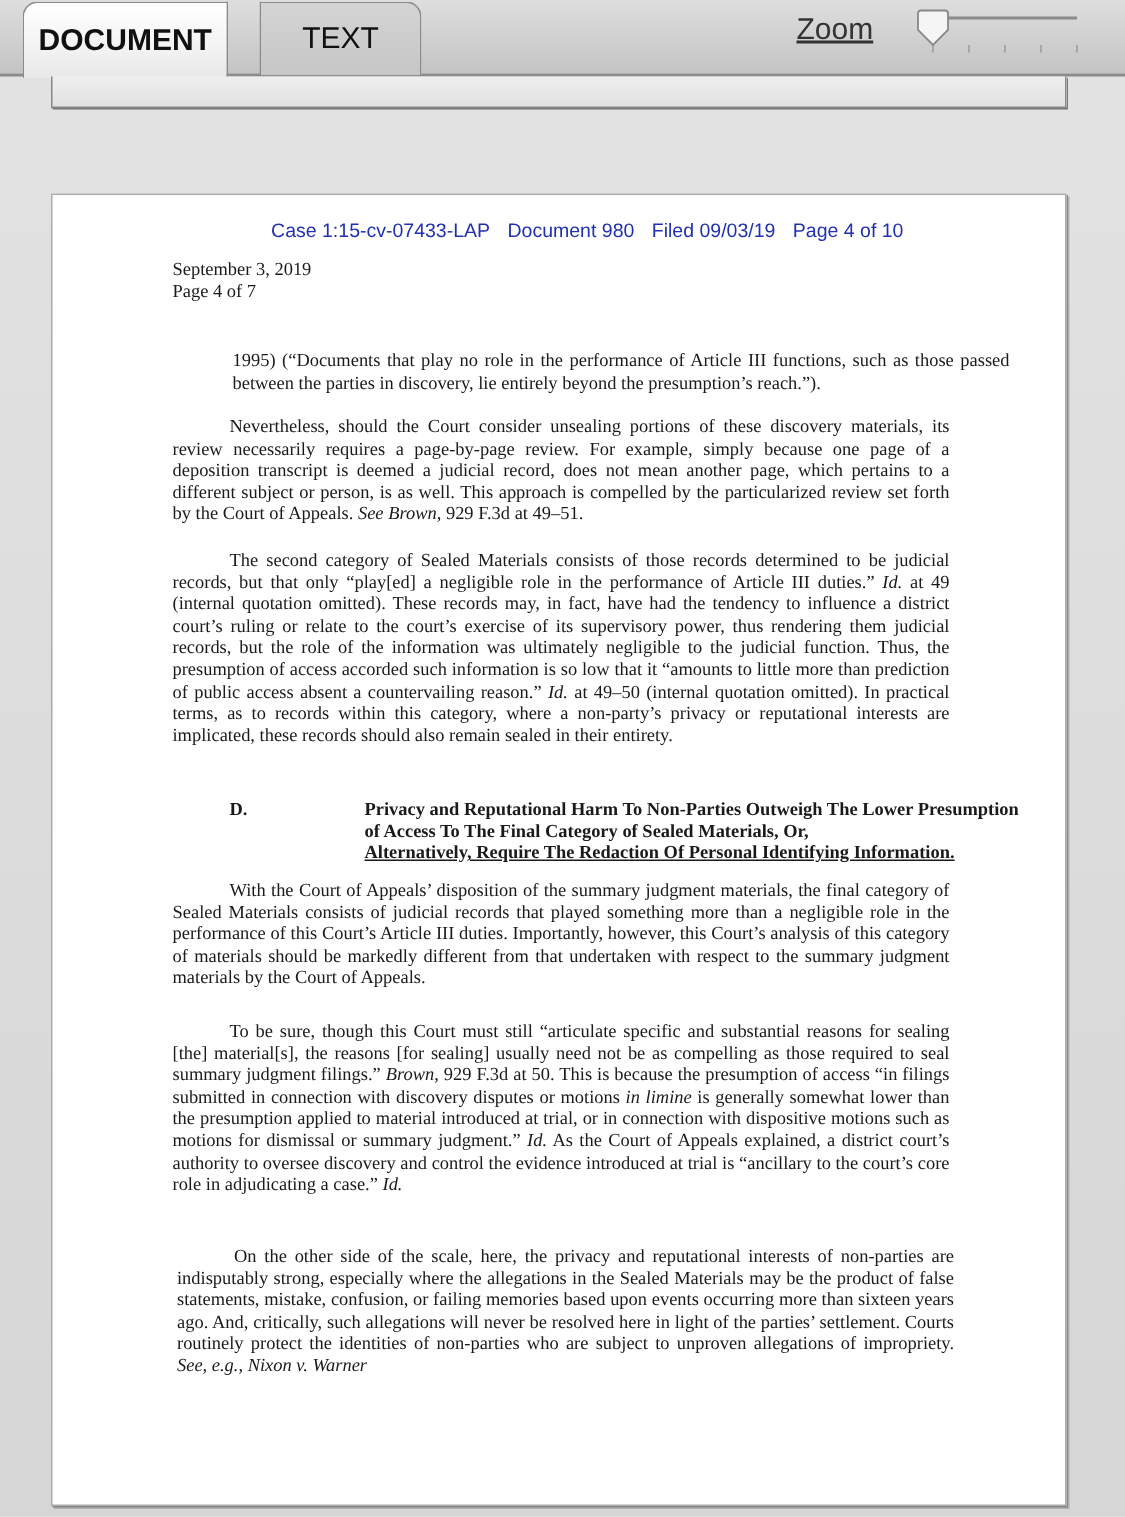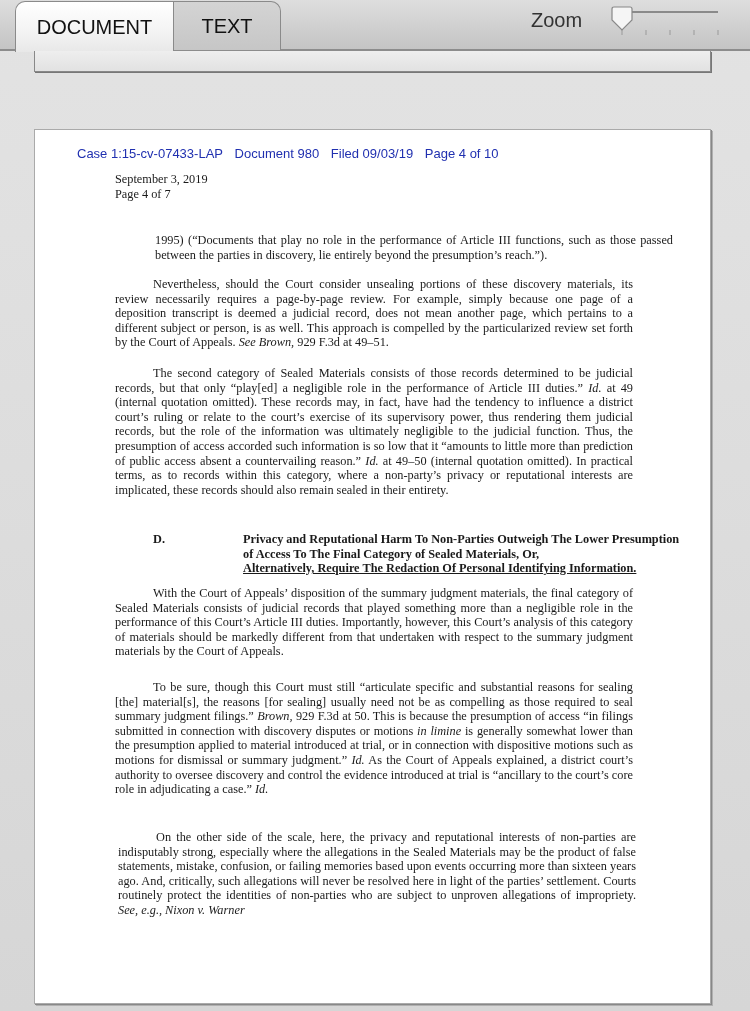--- a/index.html
+++ b/index.html
@@ -16,34 +16,34 @@
     box-sizing: border-box;
   }
   .tab {
     position: absolute; top: 1px; height: 49px; box-sizing: border-box;
     border: 1px solid #8a8a8a; border-bottom: none;
     display: flex; align-items: center; justify-content: center;
     font-family: "Liberation Sans", sans-serif; font-size: 20px; color: #111;
     cursor: pointer;
   }
   .tab-document {
-    left: 15px; width: 159px;
+    left: 15px; width: 137px;
     border-radius: 10px 0 0 0;
     background: linear-gradient(180deg, #ffffff 0%, #f3f3f3 60%, #e8e8e8 100%);
-    font-weight: normal;
+    font-weight: bold;
     height: 51px;
   }
   .tab-text {
     left: 173px; width: 108px;
     border-radius: 0 10px 0 0;
     background: linear-gradient(180deg, #d4d4d4 0%, #c6c6c6 100%);
   }
   .zoom-label {
     position: absolute; left: 531px; top: 9px;
-    font-size: 20px; color: #333;
+    font-size: 20px; color: #333; text-decoration: underline;
   }
   .zoom-slider {
     position: absolute; left: 608px; top: 6px; width: 112px; height: 30px;
   }
   .prev-page {
     position: absolute; left: 34px; top: 51px; width: 677px; height: 21px;
     background: linear-gradient(180deg, #eeeeee 0%, #e2e2e2 100%);
     border: 1px solid #888; border-top: none;
     box-shadow: 1px 1px 0 #777;
     box-sizing: border-box;
@@ -53,21 +53,21 @@
     background: #fff;
     border: 1px solid #aaa;
     box-shadow: 1px 1px 0 #888, 2px 2px 0 #b0b0b0;
     box-sizing: border-box;
   }
   .doc {
     font-family: "Liberation Serif", serif; color: #1a1a1a;
     font-size: 12.3px; line-height: 14.6px;
   }
   .stamp {
-    position: absolute; left: 0; top: 17px; width: 100%; text-align: left;
+    position: absolute; left: 0; top: 17px; width: 100%; text-align: center;
     font-family: "Liberation Sans", sans-serif; font-size: 13px; color: #2030b0;
     padding-left: 38px; box-sizing: border-box;
   }
   .stamp span { margin: 0 4px; }
   .letterhead { position: absolute; left: 80px; top: 42px; }
   .para { position: absolute; left: 80px; width: 518px; text-align: justify; }
   .para .indent { display: inline-block; width: 38px; }
   .heading {
     position: absolute; left: 118px; width: 480px; font-weight: bold;
   }

